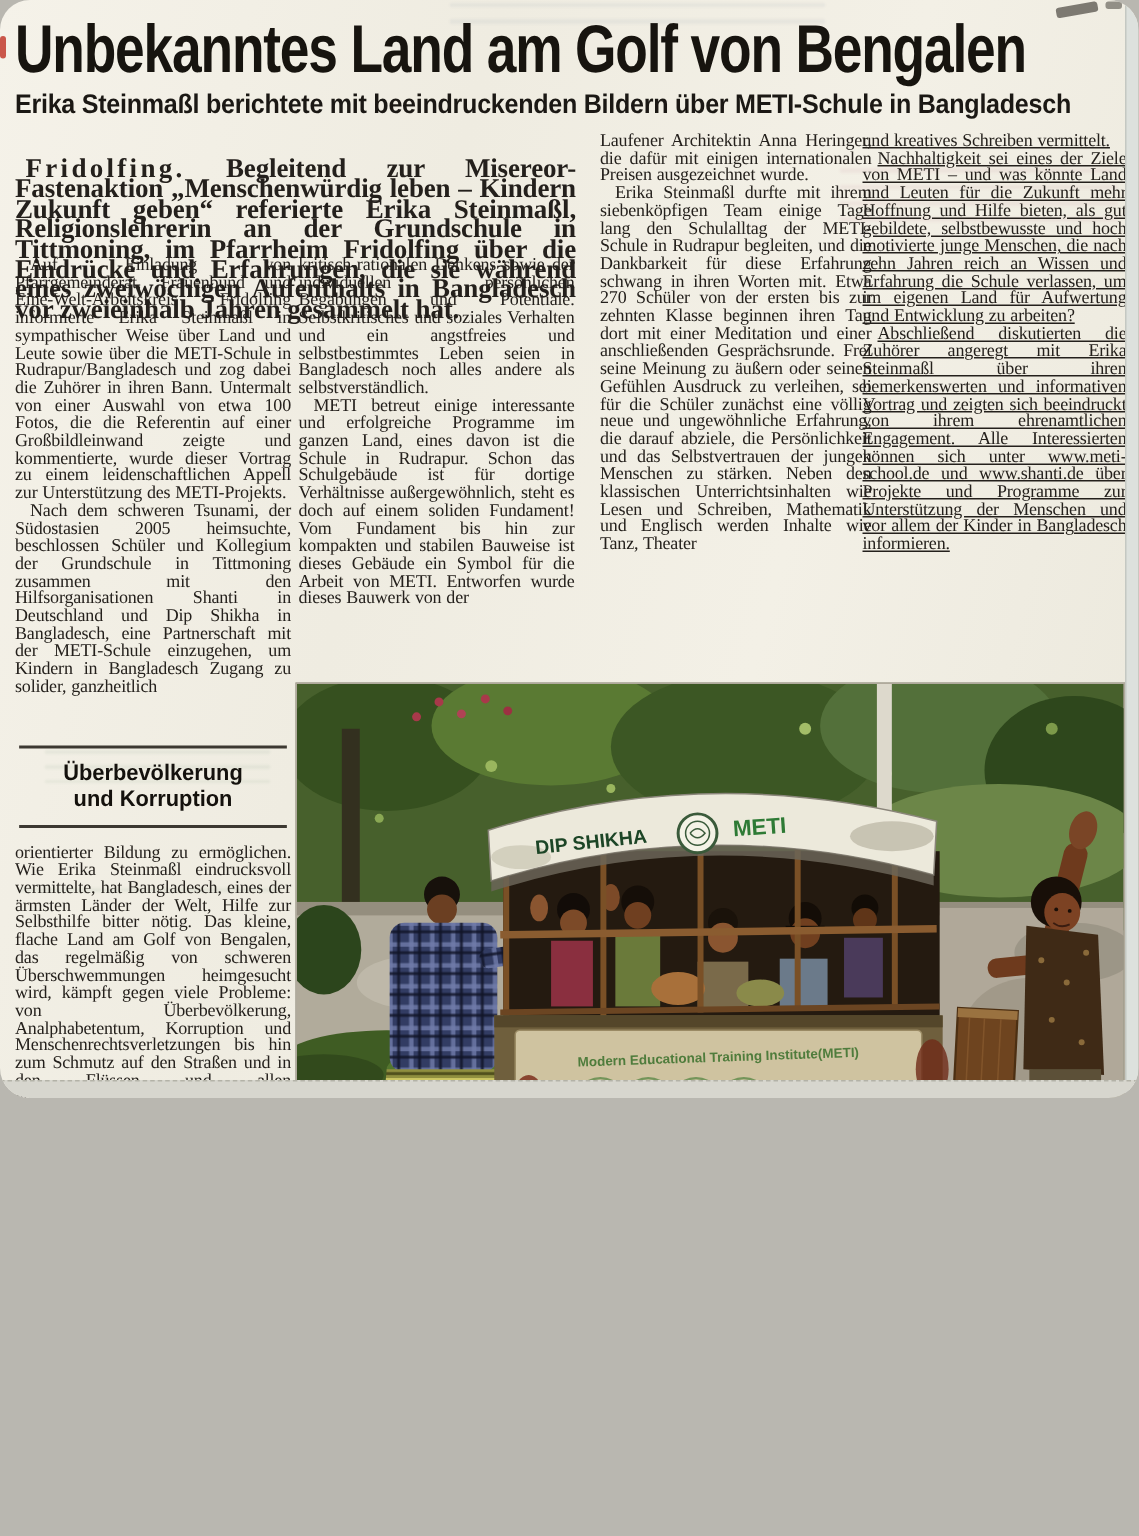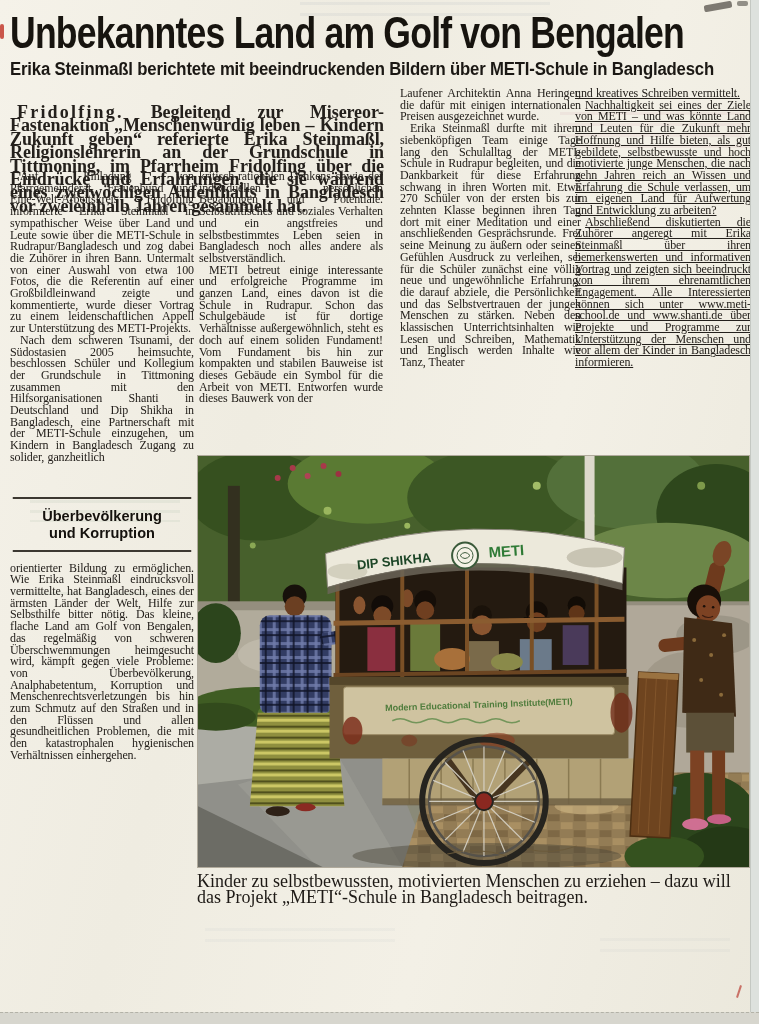--- a/index.html
+++ b/index.html
@@ -1,18 +1,18 @@
 <!DOCTYPE html>
 <html lang="de"><head>
 <meta charset="utf-8">
 <style>
   html,body{margin:0;padding:0;background:#b9b7b0;}
-  .page{position:relative;width:759px;height:1024px;margin:0 auto;overflow:hidden;
+  .page{position:relative;width:759px;height:732px;margin:0 auto;overflow:hidden;
         background:linear-gradient(105deg,#f5f2e9 0%,#efece1 35%,#f3f0e6 65%,#ebe8dc 100%);
-        font-family:"Liberation Serif",serif;color:#24201c;}
+        font-family:"Liberation Serif",serif;color:#24201c;border-radius:20px;}
   
   .edge-right{position:absolute;right:0;top:0;width:8px;height:1024px;background:#dde1dd;border-left:1px solid #c4c8c2;}
   .edge-bottom{position:absolute;left:0;bottom:0;width:759px;height:11px;background:#d7d6ce;border-top:1px dashed #b3b2a7;}
   .mark-dark{position:absolute;left:704px;top:3px;width:28px;height:7px;background:#55524b;opacity:.75;transform:rotate(-10deg);border-radius:2px;}
   .mark-dark2{position:absolute;left:737px;top:1px;width:11px;height:5px;background:#6a675f;opacity:.7;border-radius:2px;}
   .mark-red{position:absolute;left:0;top:24px;width:4px;height:15px;background:#c23b2e;opacity:.85;border-radius:2px;}
   .mark-red2{position:absolute;left:738px;top:985px;width:2px;height:13px;background:#c0544a;opacity:.8;transform:rotate(18deg);}
   
   .ghost{position:absolute;background:repeating-linear-gradient(to bottom,rgba(110,128,152,.12) 0 3px,rgba(0,0,0,0) 3px 11px);filter:blur(.6px);opacity:.7;}
   .ghost-pink{background:repeating-linear-gradient(to bottom,rgba(186,120,142,.13) 0 3px,rgba(0,0,0,0) 3px 11px);}

